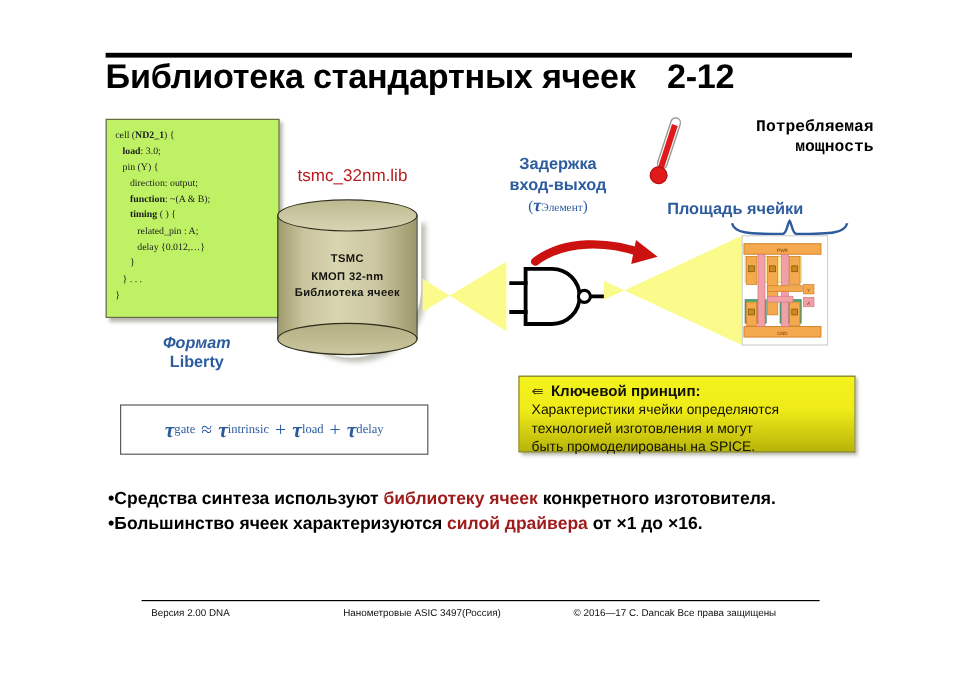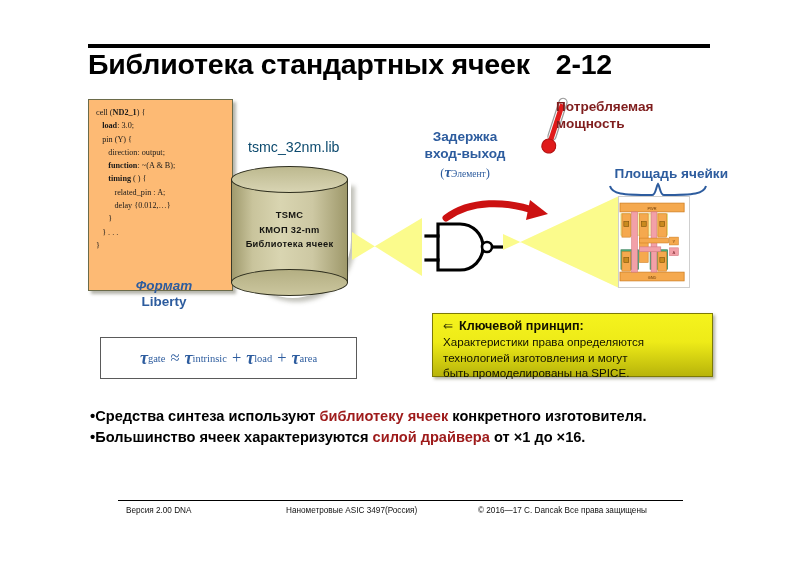--- a/index.html
+++ b/index.html
@@ -21,22 +21,22 @@
     position:absolute;left:88px;top:48px;width:640px;height:36px;
     font-size:28.5px;font-weight:bold;color:#000000;
     letter-spacing:-0.2px;white-space:nowrap;
   }
   .title .pageno{
     display:inline-block;margin-left:26px;
   }
 
   
   .codebox{
-    position:absolute;left:88px;top:99px;width:145px;height:192px;
-    background:#fdba74;
+    position:absolute;left:88px;top:99px;width:145px;height:166px;
+    background:#bef264;
     border:1px solid #6b6b4a;
     box-shadow:3px 3px 3px rgba(90,90,70,0.45);
     box-sizing:border-box;
     padding:6px 5px 4px 7px;
     font-family:"Liberation Serif", serif;
     font-size:8.2px;
     color:#1a1a1a;
     line-height:13.3px;
   }
   .codebox .ln{white-space:pre;}
@@ -80,41 +80,41 @@
   }
   .cyl .txt{
     position:absolute;left:0;top:42px;width:117px;text-align:center;
     font-family:"Liberation Sans", sans-serif;
     font-size:9.3px;font-weight:bold;color:#141410;
     line-height:14.5px;letter-spacing:0.3px;
     z-index:5;
   }
   .libname{
     position:absolute;left:248px;top:139px;width:140px;
-    font-size:14.2px;color:#0c4a6e;white-space:nowrap;
+    font-size:14.2px;color:#b91c1c;white-space:nowrap;
   }
 
   
   .lbl-delay{
     position:absolute;left:400px;top:128px;width:130px;text-align:center;
     font-size:13.6px;font-weight:bold;color:#2d5c9e;line-height:17px;
   }
   .lbl-delay .sub{
     display:block;font-weight:normal;font-size:12.5px;
     font-family:"Liberation Serif", serif;margin-top:2px;
   }
   .lbl-delay .sub .tau{font-style:italic;font-size:15px;font-weight:bold;}
   .lbl-delay .sub .small{font-size:9.5px;}
 
   .lbl-power{
-    position:absolute;left:556px;top:98px;width:172px;text-align:left;
-    font-size:13.6px;font-weight:bold;color:#7f1d1d;line-height:17px;
+    position:absolute;left:556px;top:98px;width:172px;text-align:right;
+    font-size:13.6px;font-weight:bold;color:#000000;line-height:17px;font-family:Liberation Mono, monospace;
   }
   .lbl-area{
-    position:absolute;left:556px;top:165px;width:172px;text-align:right;
+    position:absolute;left:556px;top:165px;width:172px;text-align:left;
     font-size:13.6px;font-weight:bold;color:#2d5c9e;line-height:17px;
   }
 
   
   .formula{
     position:absolute;left:100px;top:337px;width:257px;height:42px;
     border:1px solid #5a5a5a;
     background:#ffffff;
     box-sizing:border-box;
     font-family:"Liberation Serif", serif;
@@ -320,29 +320,29 @@
     <span class="tau">τ</span>
       <sub>gate</sub>
     <span class="op">≈</span>
     <span class="tau">τ</span>
       <sub>intrinsic</sub>
     <span class="op">+</span>
     <span class="tau">τ</span>
       <sub>load</sub>
     <span class="op">+</span>
     <span class="tau">τ</span>
-      <sub>area</sub>
+      <sub>delay</sub>
   </div>
 
   <div class="keybox">
     <div class="khead">
       <span class="bullet">⇚</span><span>Ключевой принцип:</span>
     </div>
     <div class="kbody">
-      <span>Характеристики права определяются</span><br>
+      <span>Характеристики ячейки определяются</span><br>
       <span>технологией изготовления и могут</span><br>
       <span>быть промоделированы на SPICE.</span>
     </div>
   </div>
 
   <div class="bullets" id="bullets">
       <div class="b"><span class="dot">•</span><span>Средства синтеза используют </span><span class="red">библиотеку ячеек</span><span> конкретного изготовителя.</span></div>
       <div class="b"><span class="dot">•</span><span>Большинство ячеек характеризуются </span><span class="red">силой драйвера</span><span> от ×1 до ×16.</span></div>
     </div>
 

